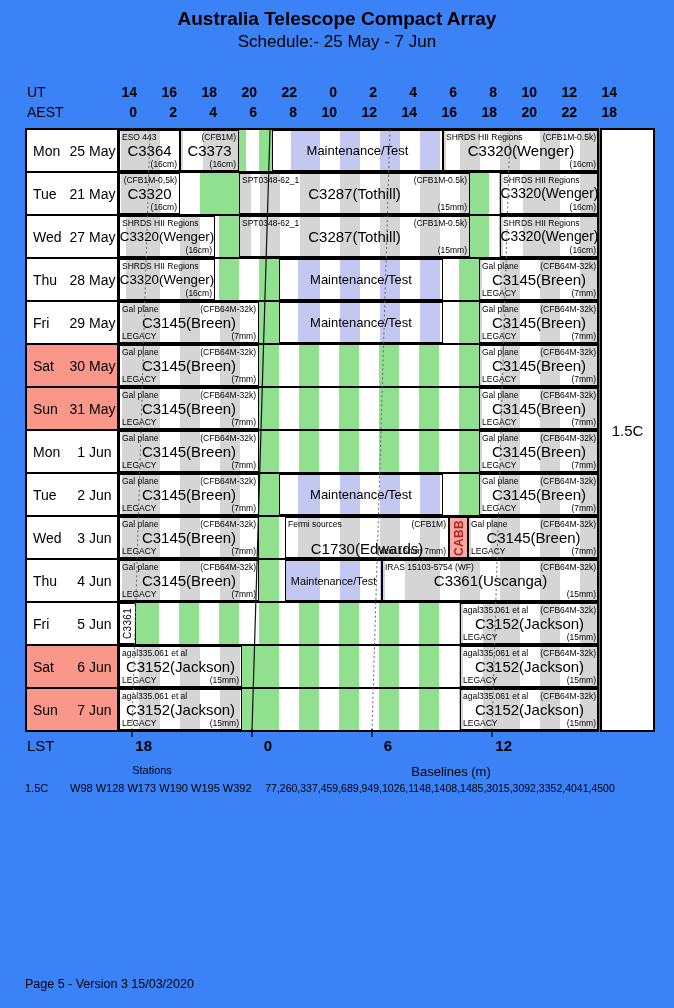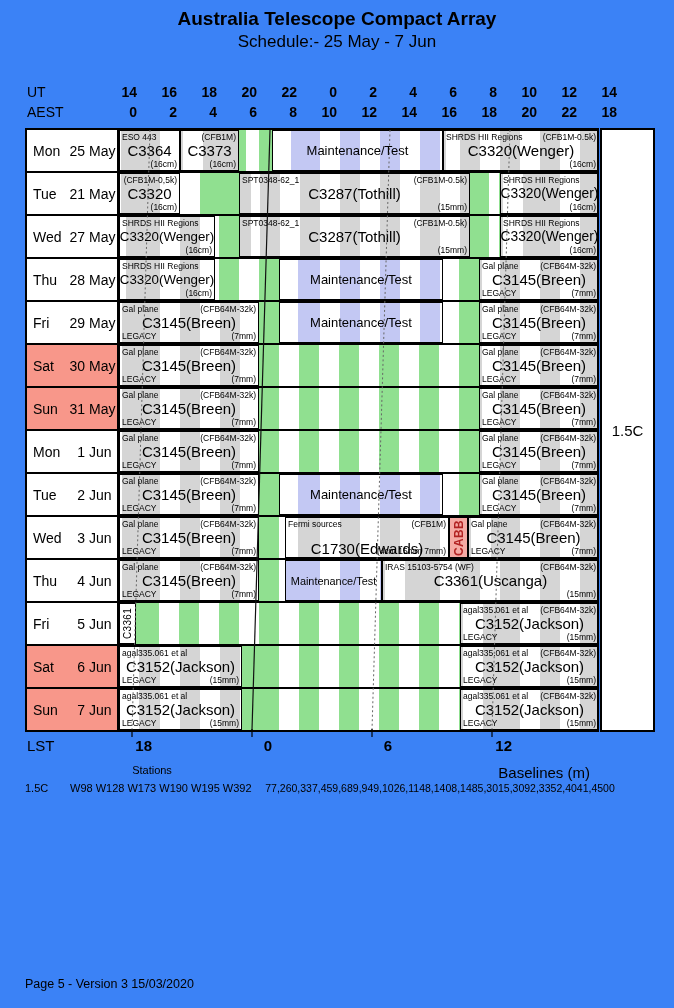--- a/index.html
+++ b/index.html
@@ -35,21 +35,21 @@
   .lbl.bl{left:2px;bottom:1.5px;}
   .lbl.br{right:2px;bottom:1.5px;}
   .vtext{writing-mode:vertical-rl;transform:rotate(180deg);font-size:10px;letter-spacing:0.3px;}
   .seg.cabb .vtext{font-size:12px;font-weight:bold;color:var(--cabb-text,#b22222);}
   #overlay{position:absolute;left:117px;top:128px;width:480px;height:614px;pointer-events:none;z-index:5;}
   .config-box{position:absolute;left:600px;top:128px;width:55px;height:604px;border:2px solid #000;
               box-sizing:border-box;display:flex;align-items:center;justify-content:center;font-size:15px;background:#fff;}
   .stations-heading{position:absolute;left:62px;top:764px;width:180px;text-align:center;font-size:11px;}
   .stations-config{position:absolute;left:25px;top:782px;font-size:11px;}
   .stations-list{position:absolute;left:70px;top:782px;font-size:11px;}
-  .baselines-heading{position:absolute;left:280px;top:764px;width:310px;text-align:right;font-size:15px;}
+  .baselines-heading{position:absolute;left:296px;top:764px;width:310px;text-align:center;font-size:13px;}
   .baselines-values{position:absolute;left:243px;top:782px;width:394px;text-align:center;font-size:10.5px;white-space:nowrap;}
   .page-footer{position:absolute;left:25px;top:977px;font-size:12.5px;}
 </style>
 </head>
 <body>
 
 <div class="page">
   <div class="title">Australia Telescope Compact Array</div>
   <div class="subtitle">Schedule:- 25 May - 7  Jun</div>
 

